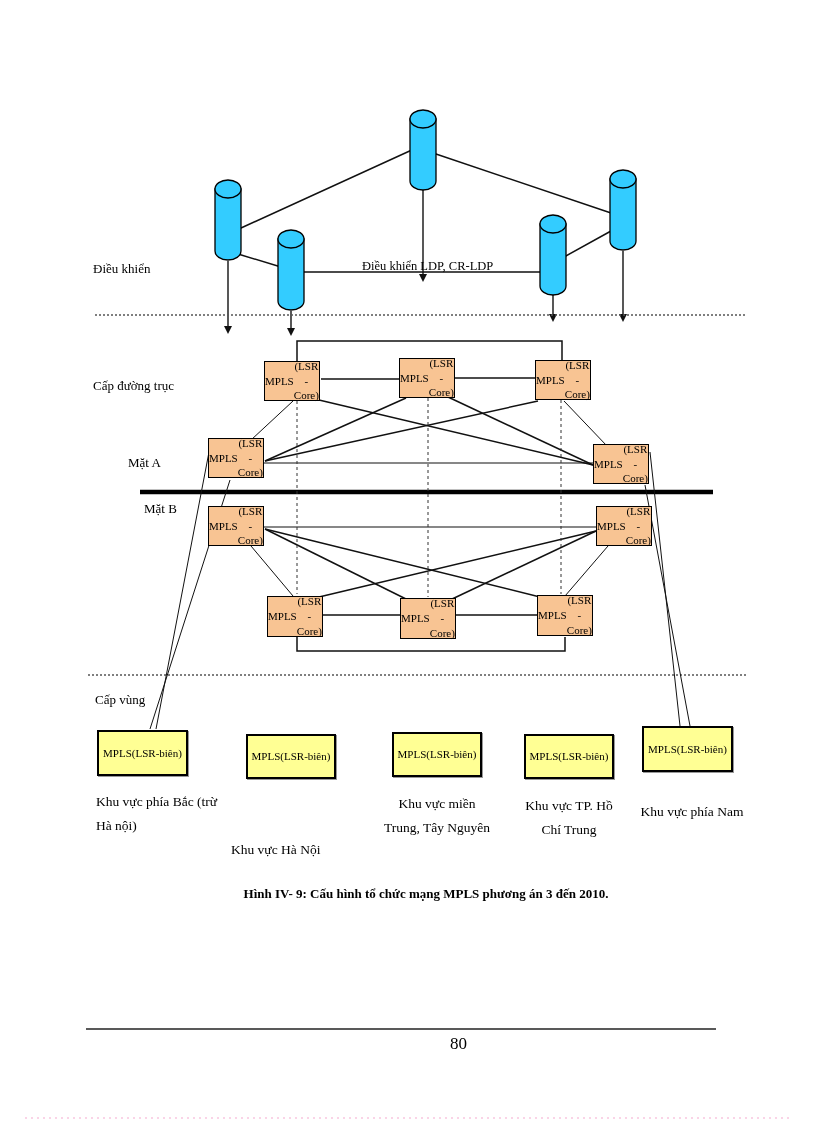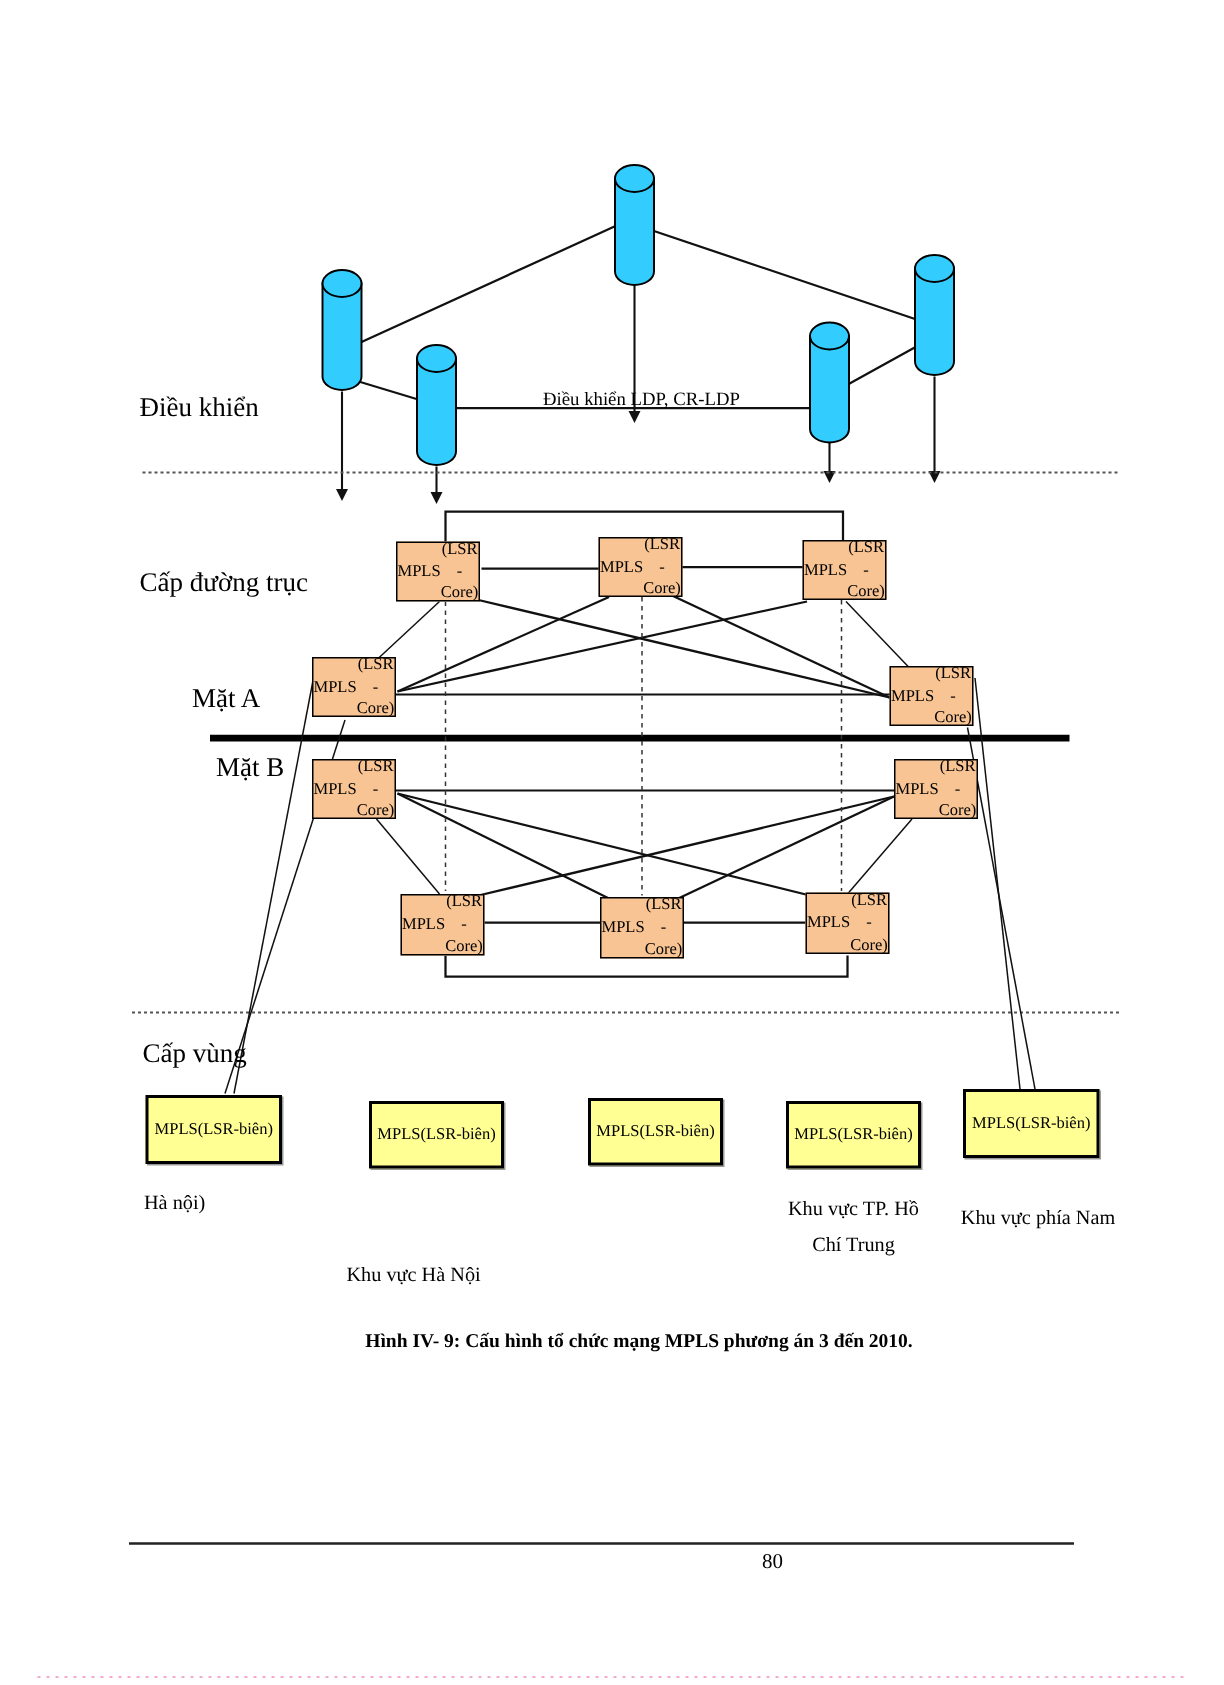--- a/index.html
+++ b/index.html
@@ -2,34 +2,34 @@
 <html><head>
 <meta charset="utf-8">
 <style>
   html,body { margin:0; padding:0; background:#ffffff; }
   .page {
     position:relative; width:816px; height:1123px; margin:0 auto;
     background:#ffffff; overflow:hidden;
     font-family:"Liberation Serif","DejaVu Serif",serif; color:#000;
   }
   .layer { position:absolute; left:0; top:0; }
-  .lbl { position:absolute; white-space:nowrap; font-size:18px; }
+  .lbl { position:absolute; white-space:nowrap; font-size:13px; }
   .core-box, .edge-box {
     position:absolute; box-sizing:border-box; z-index:3;
     display:flex; flex-direction:row; align-items:center; justify-content:center;
     text-align:center; font-size:11px; line-height:1.35;
   }
   .core-box { background:#F8C493; border:1.6px solid #000; }
   .edge-box { background:#FFFF94; border:2px solid #000; box-shadow:1px 1px 0 #999; }
   .region-label { position:absolute; font-size:13.5px; line-height:1.75; z-index:3; }
   .region-label span { display:block; }
   .caption { position:absolute; left:101px; top:886px; width:650px;
     text-align:center; font-size:13px; font-weight:bold; z-index:3; }
-  .page-number { position:absolute; left:482px; top:1034px; width:40px;
-    text-align:right; font-size:14px; z-index:3; }
+  .page-number { position:absolute; left:450px; top:1034px; width:40px;
+    text-align:left; font-size:17px; z-index:3; }
 </style>
 </head>
 <body>
 
 <div class="page">
 
   <svg class="layer" width="816" height="1123" viewBox="0 0 816 1123">
 
     <g stroke="#111" stroke-width="1.5" stroke-linecap="round">
       <line x1="241" y1="228" x2="414" y2="149"></line>
@@ -188,24 +188,29 @@
   <div class="edge-box" style="left:524px; top:734px; width:90px; height:45px;">
     <span>MPLS</span>
     <span>(LSR-biên)</span>
   </div>
   <div class="edge-box" style="left:642px; top:726px; width:91px; height:46px;">
     <span>MPLS</span>
     <span>(LSR-biên)</span>
   </div>
 
   <div class="region-label" style="left:96px; top:790px; width:160px; text-align:left;">
+    <span>Khu vực phía Bắc (trừ</span>
     <span>Hà nội)</span>
   </div>
   <div class="region-label" style="left:231px; top:794px; width:100px; margin-top:44px;">
     <span>Khu vực Hà Nội</span>
+  </div>
+  <div class="region-label" style="left:377px; top:792px; width:120px; text-align:center;">
+    <span>Khu vực miền</span>
+    <span>Trung, Tây Nguyên</span>
   </div>
   <div class="region-label" style="left:514px; top:794px; width:110px; text-align:center;">
     <span>Khu vực TP. Hồ</span>
     <span>Chí Trung</span>
   </div>
   <div class="region-label" style="left:632px; top:788px; width:120px; text-align:center;margin-top:12px;">
     <span>Khu vực phía Nam</span>
   </div>
 
   <div class="caption">Hình IV- 9: Cấu hình tổ chức mạng MPLS phương án 3 đến 2010.</div>

